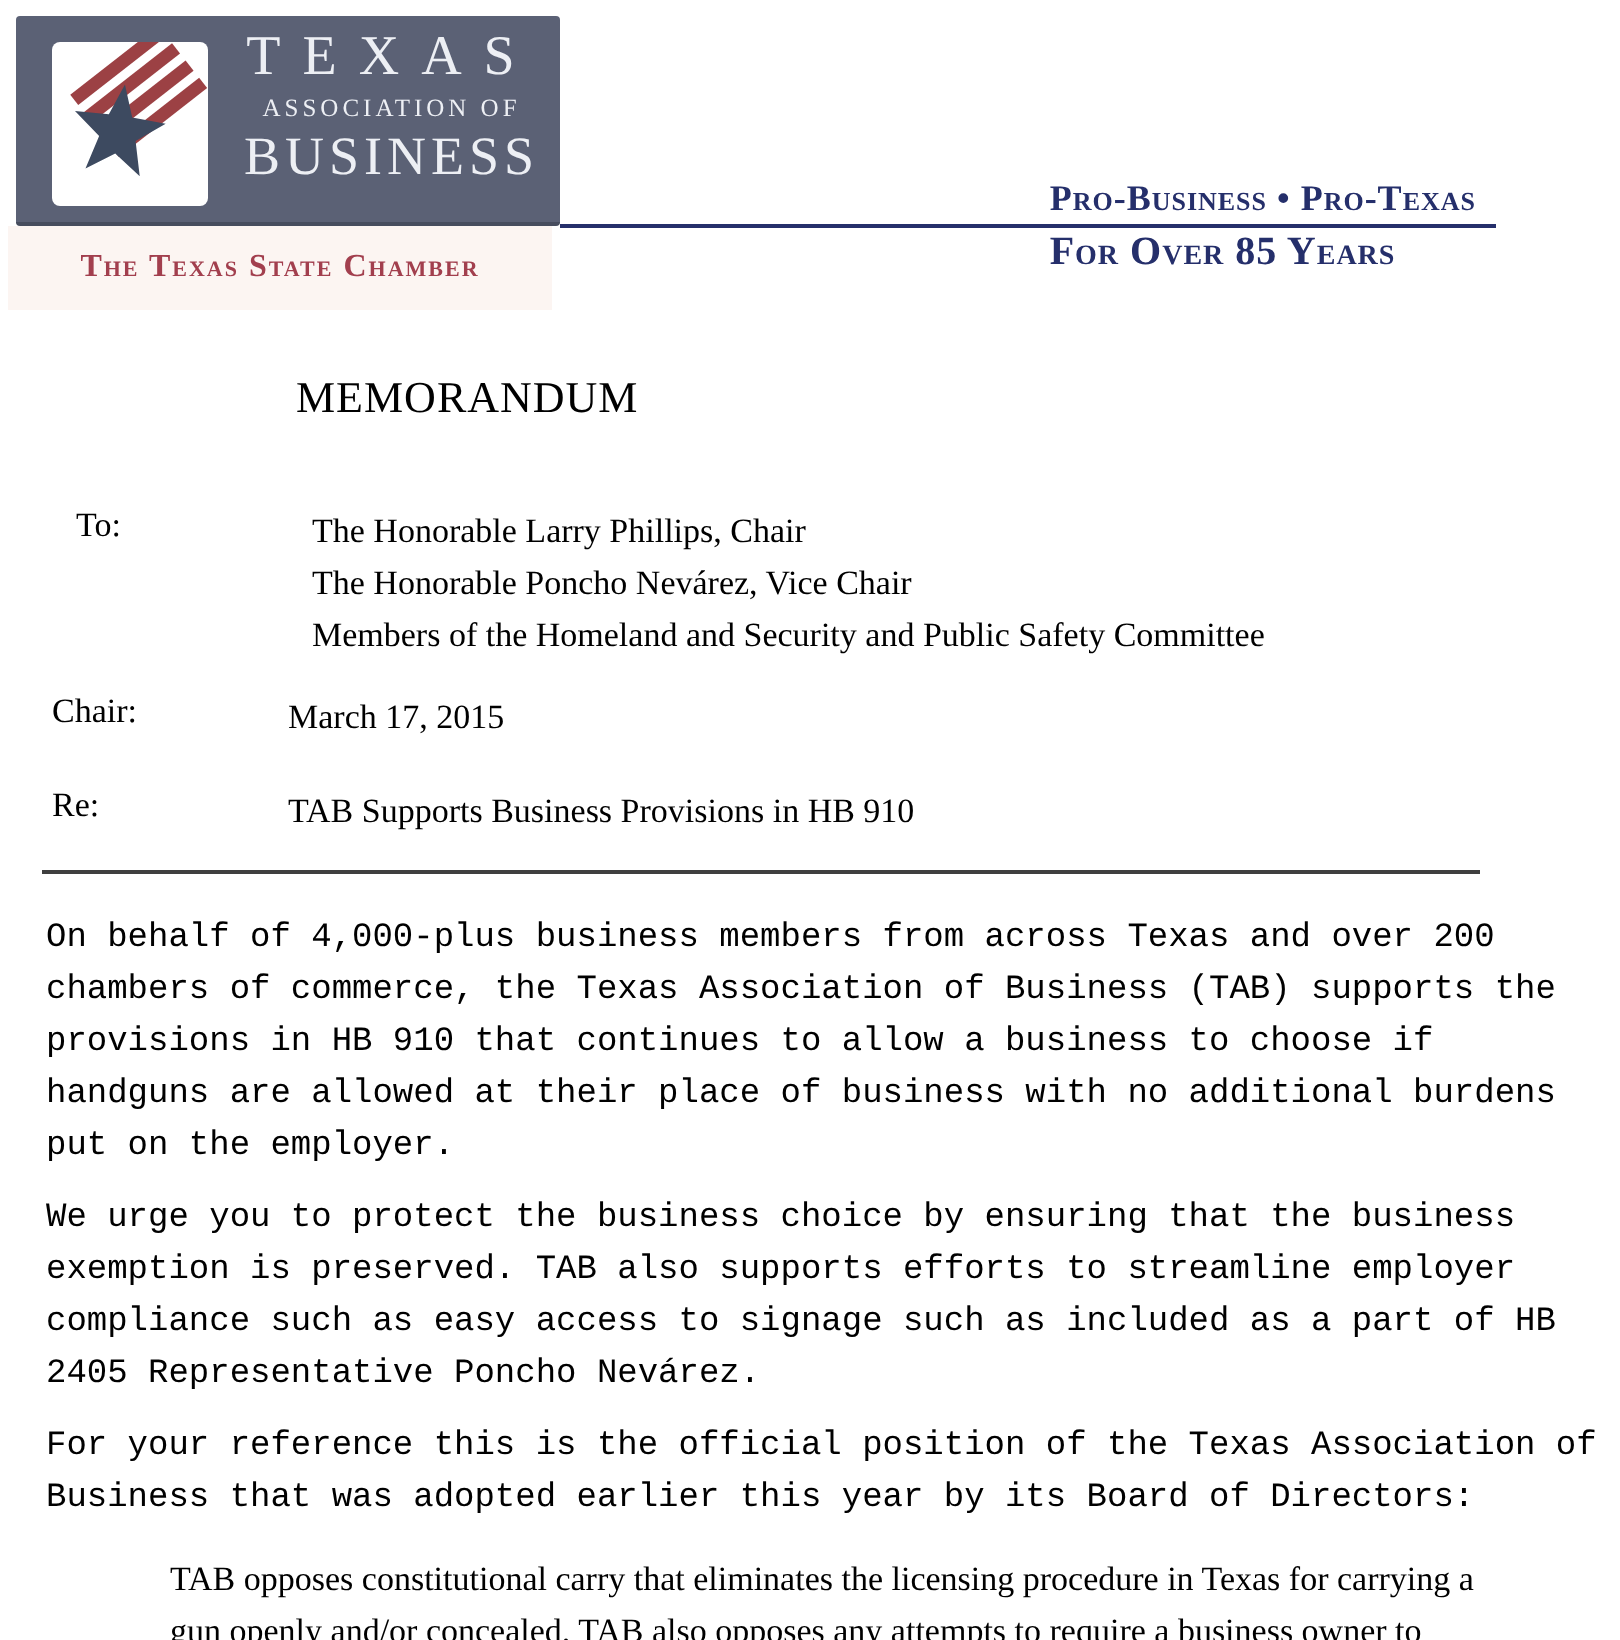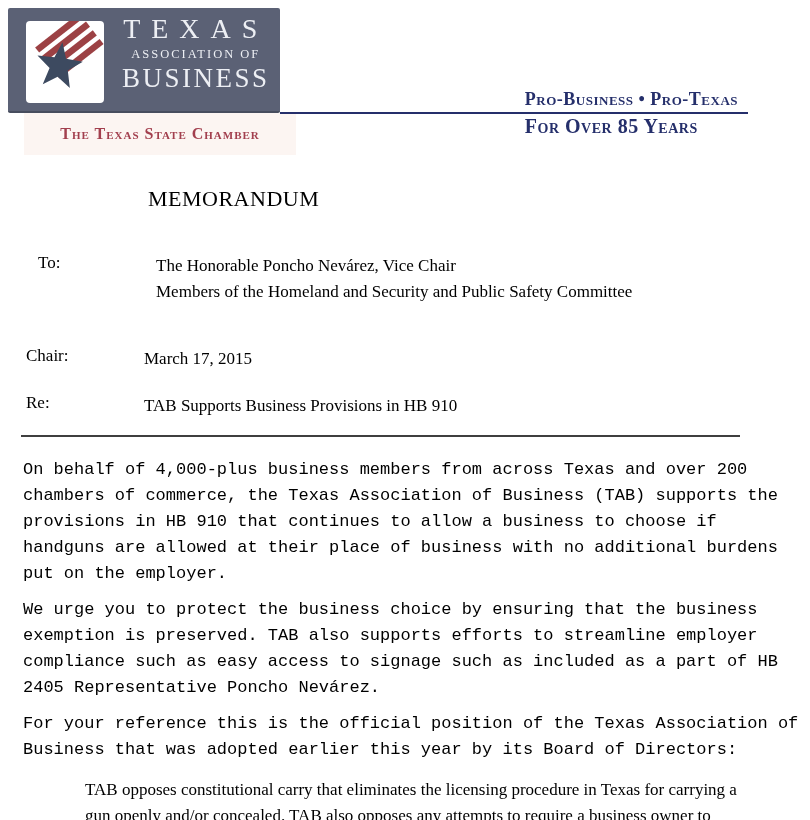--- a/index.html
+++ b/index.html
@@ -18,21 +18,21 @@
     background:var(--logo-box,#5b6175);border-radius:2px;
     border-bottom:2px solid #474d5e;
     text-align:center;
   }
   .emblem{position:absolute;left:18px;top:13px;width:78px;height:82px;}
   .logo-name{position:absolute;left:114px;top:6px;color:var(--logo-text,#edeff4);white-space:nowrap;}
   .logo-name .l1{font-size:28px;letter-spacing:11px;line-height:30px;}
   .logo-name .l2{font-size:12.5px;letter-spacing:2px;line-height:16px;margin-top:2px;}
   .logo-name .l3{font-size:27px;letter-spacing:2.5px;line-height:30px;margin-top:1px;}
   .chamber-strip{
-    position:absolute;left:24px;top:113px;width:272px;height:42px;
+    position:absolute;left:4px;top:113px;width:272px;height:42px;
     background:var(--chamber-bg,#fcf5f2);
     display:flex;align-items:center;justify-content:center;
   }
   .chamber-strip .tagline{
     color:var(--chamber-red,#a23f4e);font-weight:bold;font-size:16px;
     font-variant:small-caps;letter-spacing:1px;
   }
   .navy-rule{
     position:absolute;left:280px;top:112px;width:468px;height:2px;
     background:var(--navy,#252f6b);
@@ -105,20 +105,21 @@
 
 <div class="masthead-right">
   <div class="slogan1">Pro-Business • Pro-Texas</div>
   <div class="slogan2">For Over 85 Years</div>
 </div>
 
 <div class="memo-heading">MEMORANDUM</div>
 
 <div class="field-label row-to">To:</div>
 <div class="field-value row-to">
+  <div>The Honorable Larry Phillips, Chair</div>
   <div>The Honorable Poncho Nevárez, Vice Chair</div>
   <div>Members of the Homeland and Security and Public Safety Committee</div>
 </div>
 
 <div class="field-label row-date">Chair:</div>
 <div class="field-value row-date">March 17, 2015</div>
 
 <div class="field-label row-re">Re:</div>
 <div class="field-value row-re">TAB Supports Business Provisions in HB 910</div>
 

